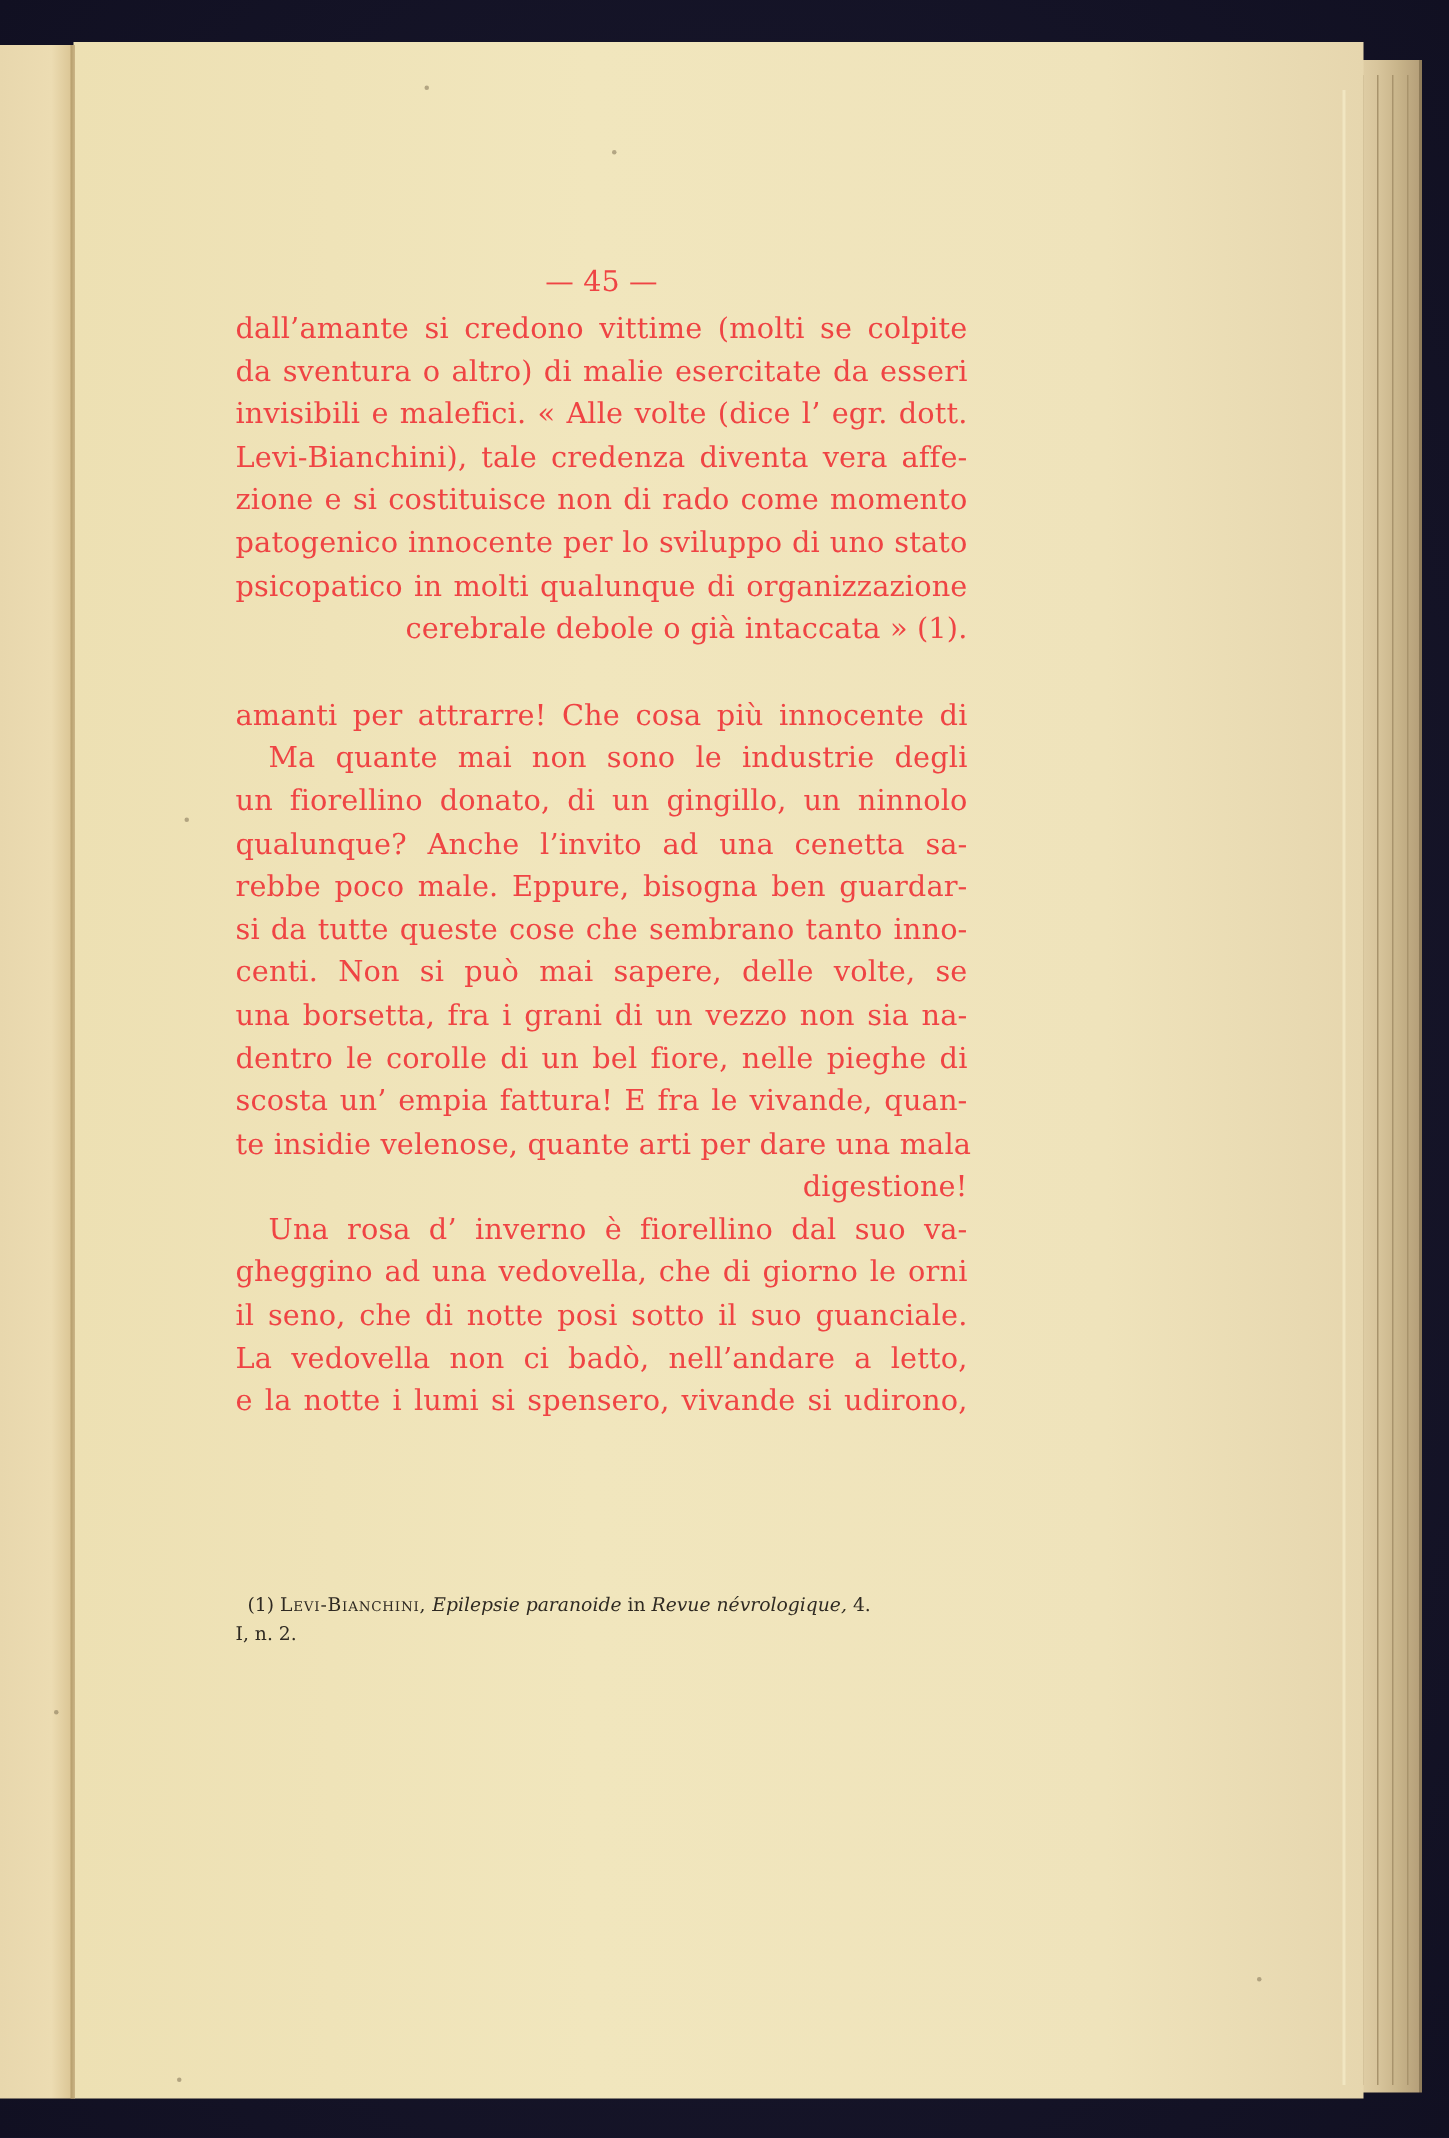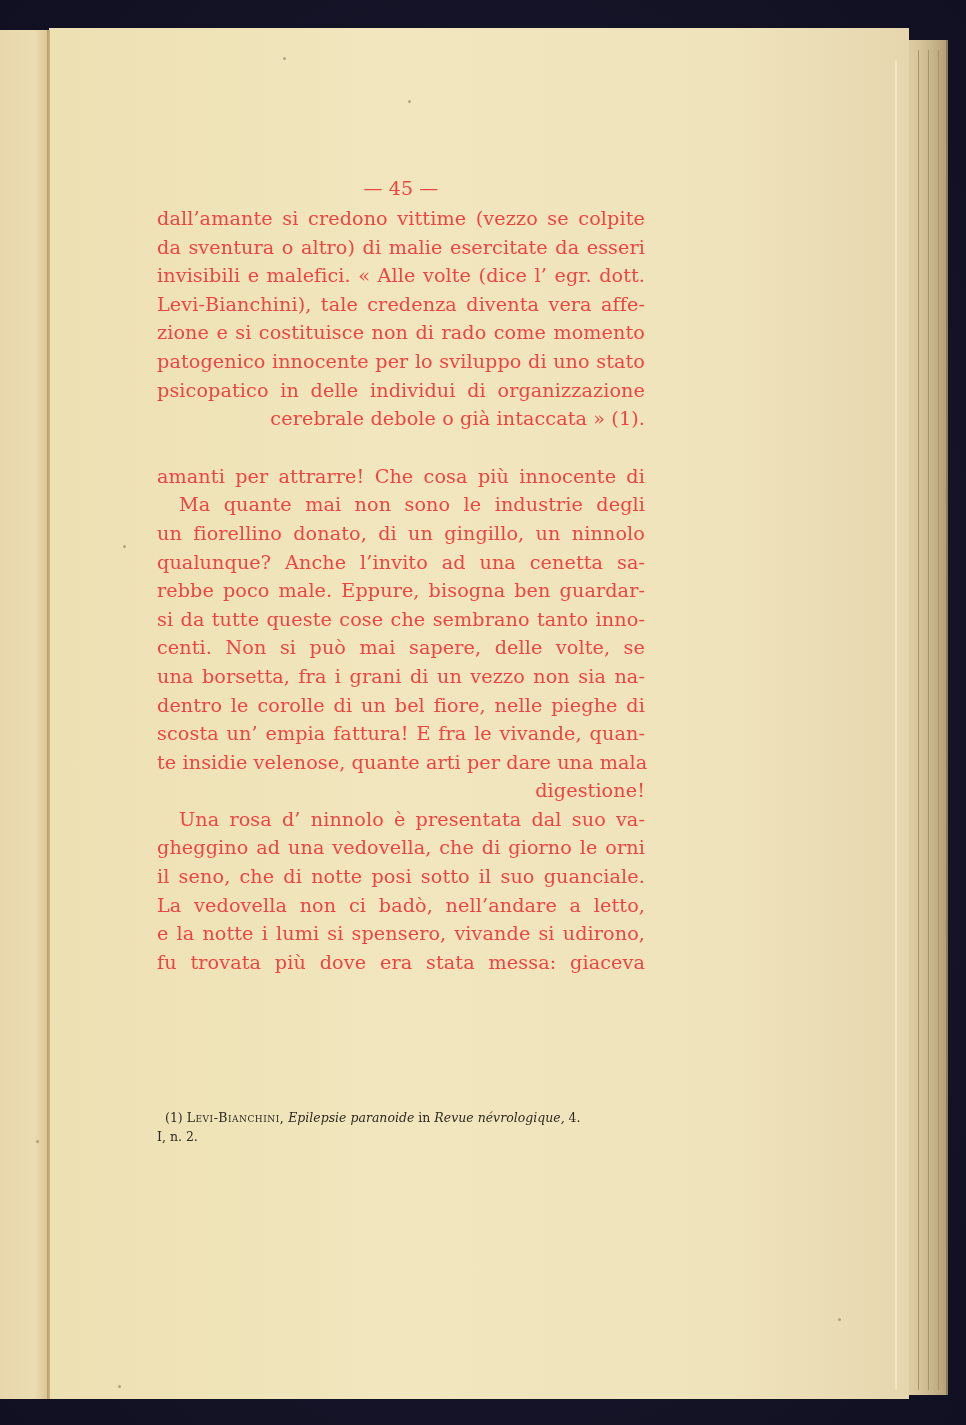--- a/index.html
+++ b/index.html
@@ -36,21 +36,21 @@
     color: #ef4444; font-size: 19.2px; line-height: 28.6px;
     letter-spacing: 0.1px;
   }
   .folio { text-align: center; font-size: 19px; margin: 0 0 4px 0; height: 26px; line-height: 26px; }
   .line-j { display: block; text-align: justify; text-align-last: justify; white-space: nowrap; height: 28.6px; }
   .line-last { display: block; text-align: right; white-space: nowrap; height: 28.6px; }
   .indent { padding-left: 22px; }
   .para-gap { height: 29px; }
   .footnote {
     position: absolute; left: 157px; top: 1060px; width: 492px;
-    color: #2f2a22; font-size: 12.5px; line-height: 19px; margin-top: 48px;
+    color: #2f2a22; font-size: 12.5px; line-height: 19px;
   }
   .footnote .fl { display: block; white-space: nowrap; }
   .fn-i { font-style: italic; }
   .sc { font-variant: small-caps; letter-spacing: 0.5px; }
   .speck { position: absolute; width: 3px; height: 3px; border-radius: 50%; background: #8b7b5d; opacity: 0.6; }
 </style>
 </head>
 <body>
 
 <div class="backdrop"></div>
@@ -69,27 +69,27 @@
 <div class="speck" style="left:408px;top:100px"></div>
 <div class="speck" style="left:123px;top:545px"></div>
 <div class="speck" style="left:36px;top:1140px"></div>
 <div class="speck" style="left:838px;top:1318px"></div>
 <div class="speck" style="left:118px;top:1385px"></div>
 
 <div class="text-block">
   <div class="folio">— 45 —</div>
 
   <div>
-    <span class="line-j">dall’amante si credono vittime (vezzo se colpite</span>
+    <span class="line-j">dall’amante si credono vittime (molti se colpite</span>
     <span class="line-j">da sventura o altro) di malie esercitate da esseri</span>
     <span class="line-j">invisibili e malefici. « Alle volte (dice l’ egr. dott.</span>
     <span class="line-j">Levi-Bianchini), tale credenza diventa vera affe-</span>
     <span class="line-j">zione e si costituisce non di rado come momento</span>
     <span class="line-j">patogenico innocente per lo sviluppo di uno stato</span>
-    <span class="line-j">psicopatico in delle individui di organizzazione</span>
+    <span class="line-j">psicopatico in molti qualunque di organizzazione</span>
     <span class="line-last">cerebrale debole o già intaccata » (1).</span>
   </div>
 
   <div class="para-gap"></div>
 
   <div>
     <span class="line-j">amanti per attrarre! Che cosa più innocente di</span>
     <span class="line-j indent">Ma quante mai non sono le industrie degli</span>
     <span class="line-j">un fiorellino donato, di un gingillo, un ninnolo</span>
     <span class="line-j">qualunque? Anche l’invito ad una cenetta sa-</span>
@@ -97,26 +97,25 @@
     <span class="line-j">si da tutte queste cose che sembrano tanto inno-</span>
     <span class="line-j">centi. Non si può mai sapere, delle volte, se</span>
     <span class="line-j">una borsetta, fra i grani di un vezzo non sia na-</span>
     <span class="line-j">dentro le corolle di un bel fiore, nelle pieghe di</span>
     <span class="line-j">scosta un’ empia fattura! E fra le vivande, quan-</span>
     <span class="line-j">te insidie velenose, quante arti per dare una mala</span>
     <span class="line-last">digestione!</span>
   </div>
 
   <div>
-    <span class="line-j indent">Una rosa d’ ninnolo è presentata dal suo va-</span>
+    <span class="line-j indent">Una rosa d’ inverno è fiorellino dal suo va-</span>
     <span class="line-j">gheggino ad una vedovella, che di giorno le orni</span>
     <span class="line-j">il seno, che di notte posi sotto il suo guanciale.</span>
     <span class="line-j">La vedovella non ci badò, nell’andare a letto,</span>
     <span class="line-j">e la notte i lumi si spensero, vivande si udirono,</span>
-    <span class="line-j">fu trovata più dove era stata messa: giaceva</span>
   </div>
 </div>
 
 <div class="footnote">
   <span class="fl" style="padding-left:8px">
     <span>(1)</span>
     <span class="sc">Levi-Bianchini,</span>
     <span class="fn-i">Epilepsie paranoide</span>
     <span>in</span>
     <span class="fn-i">Revue névrologique,</span>

